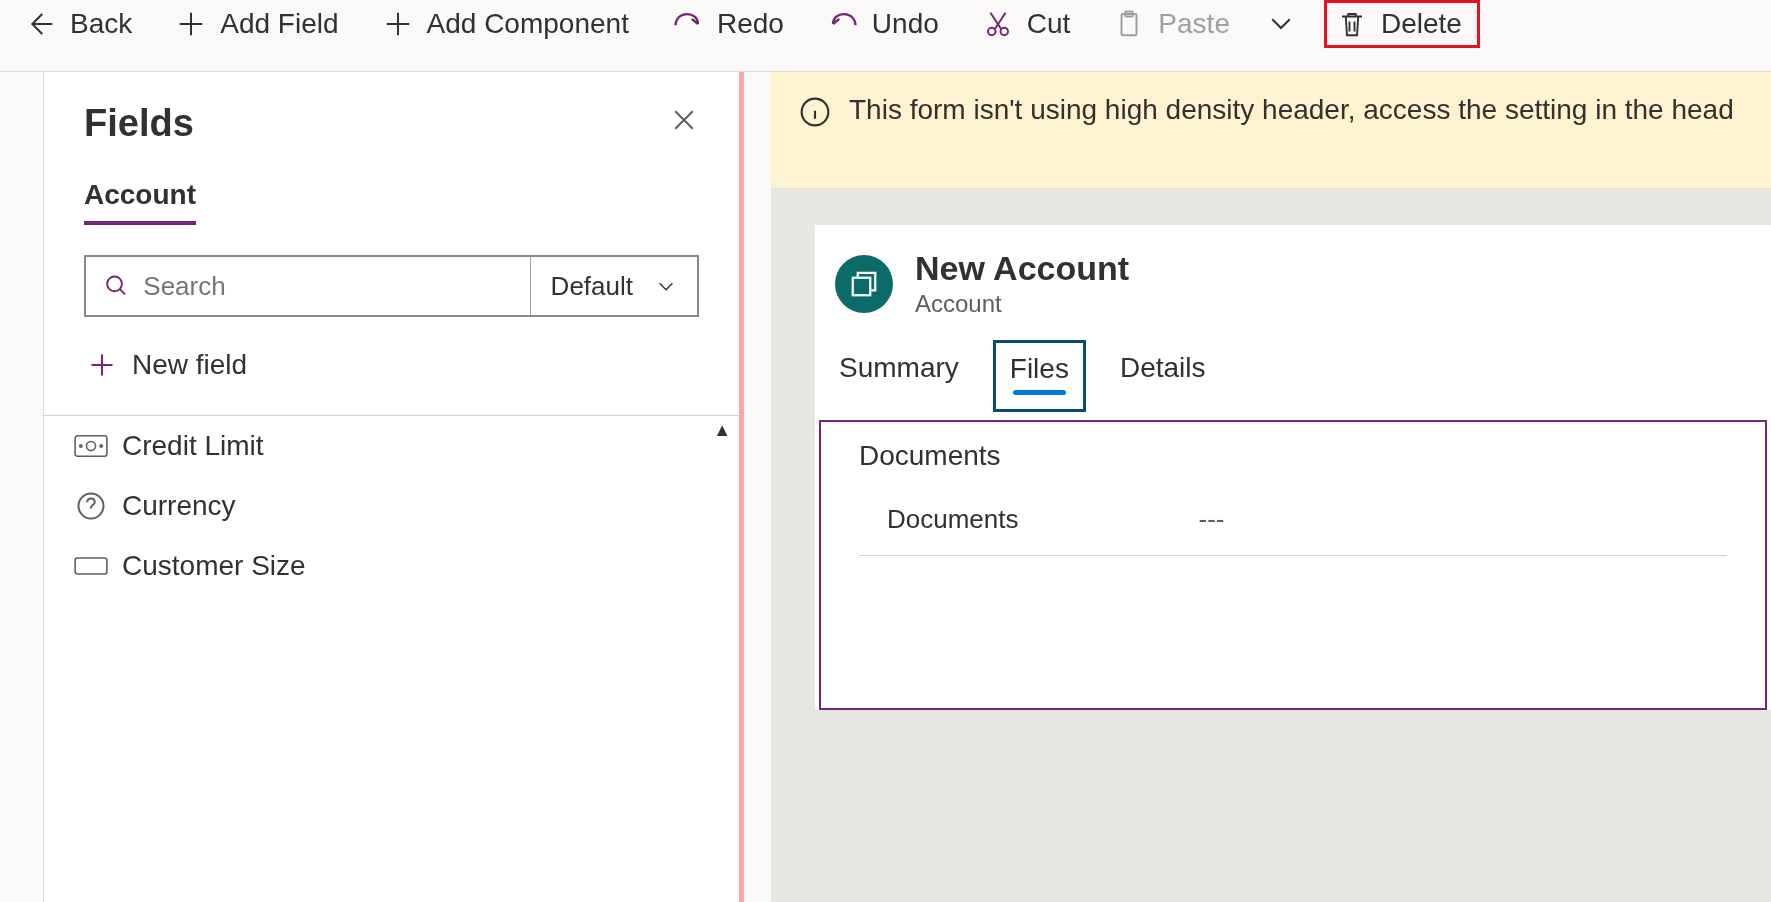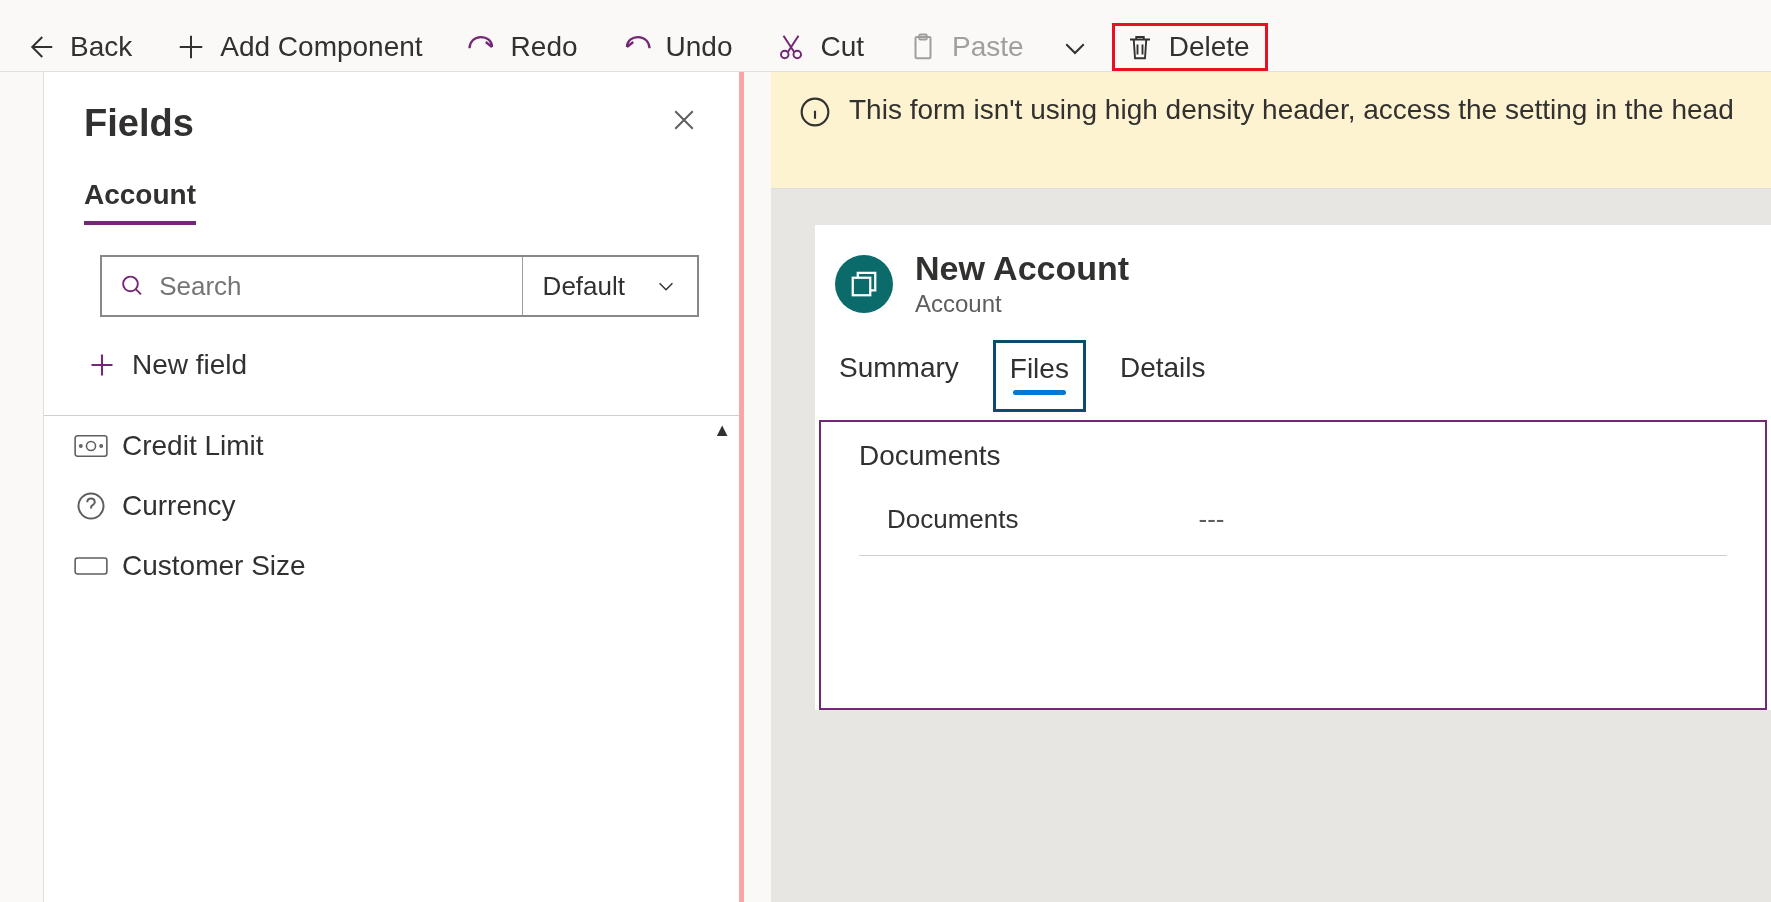--- a/index.html
+++ b/index.html
@@ -8,21 +8,21 @@
     background: #faf9f8;
     color: #323130;
     width: 1771px;
     height: 902px;
     overflow: hidden;
   }
 
   
   .toolbar {
     display: flex;
-    align-items: flex-end;
+    align-items: flex-start;
     height: 72px;
     padding: 0 8px;
     gap: 8px;
     background: #faf9f8;
     border-bottom: 1px solid #e1dfdd;
     font-size: 28px;
   }
   .tool-btn {
     display: flex;
     align-items: center;
@@ -30,21 +30,21 @@
     padding: 8px 18px;
     cursor: pointer;
     color: #323130;
   }
   .tool-btn.disabled { color: #a19f9d; }
   .tool-btn svg { width: 30px; height: 30px; }
   .tool-btn.icon-only { padding: 8px 10px; }
   .highlight-red {
     border: 3px solid #e81123;
     padding: 5px 15px 5px 10px;
-    margin-left: 4px;
+    margin-left: 10px;
   }
 
   
   .main {
     display: flex;
     height: calc(100% - 72px);
   }
 
   
   .left-rail {
@@ -87,41 +87,40 @@
     padding-bottom: 10px;
     border-bottom: 4px solid #742774;
     display: inline-block;
     margin-bottom: 30px;
   }
   .search-row {
     display: flex;
     border: 2px solid #8a8886;
     height: 62px;
     margin-bottom: 32px;
-    margin-left: 16px;
   }
   .search-left {
     display: flex;
     align-items: center;
     flex: 1;
     gap: 14px;
     padding: 0 18px;
     border-right: 1px solid #a19f9d;
   }
   .search-left input {
     border: none;
     outline: none;
     font-size: 26px;
     color: #605e5c;
     width: 100%;
   }
   .search-right {
     display: flex;
     align-items: center;
-    gap: 30px;
+    gap: 22px;
     padding: 0 20px;
     font-size: 26px;
     color: #323130;
     cursor: pointer;
   }
   .new-field {
     display: flex;
     align-items: center;
     gap: 16px;
     font-size: 28px;
@@ -264,20 +263,26 @@
 </style>
 </head>
 <body>
 
 <div class="toolbar">
   <div class="tool-btn">
     <svg viewBox="0 0 24 24" fill="none" stroke="#323130" stroke-width="1.6">
         <path d="M13 4l-8 8 8 8M5 12h16"></path>
       </svg>
     <span>Back</span>
+  </div>
+  <div class="tool-btn">
+    <svg viewBox="0 0 24 24" fill="none" stroke="#323130" stroke-width="1.6">
+        <path d="M12 3v18M3 12h18"></path>
+      </svg>
+    <span>Add Field</span>
   </div>
   <div class="tool-btn">
     <svg viewBox="0 0 24 24" fill="none" stroke="#323130" stroke-width="1.6">
         <path d="M12 3v18M3 12h18"></path>
       </svg>
     <span>Add Component</span>
   </div>
   <div class="tool-btn">
     <svg viewBox="0 0 24 24" fill="none" stroke="#742774" stroke-width="1.8">
         <path d="M15 8 L20 12 M20 12 C20 7 16 4 11 4 C6 4 2 8 2 13"></path>

